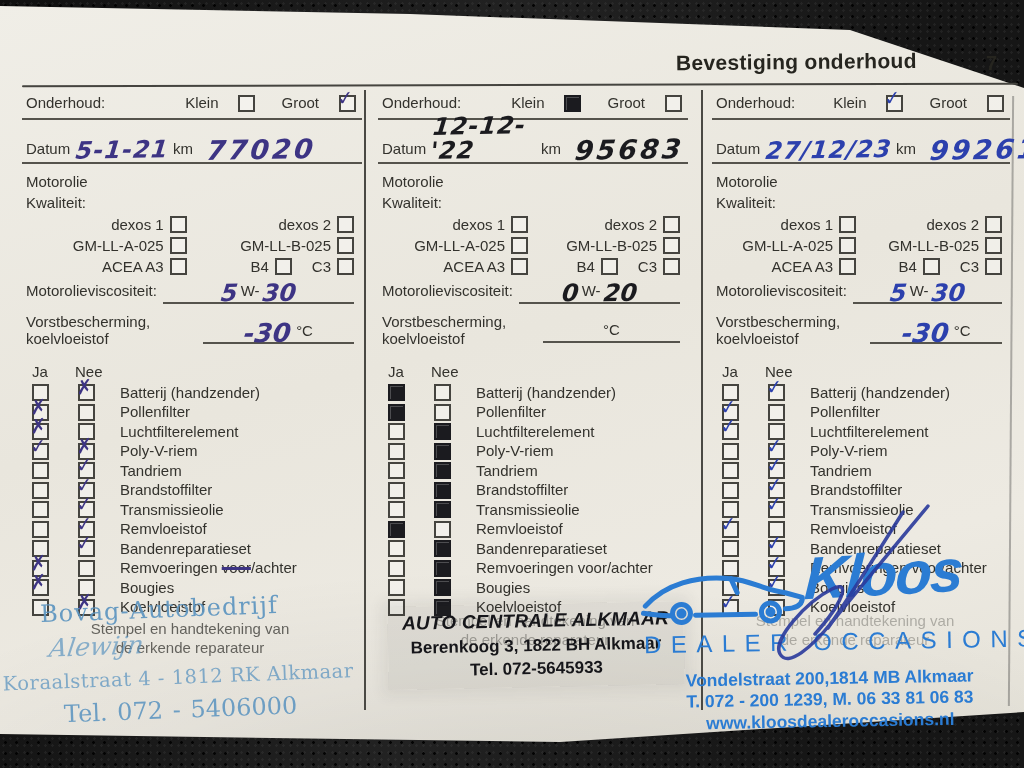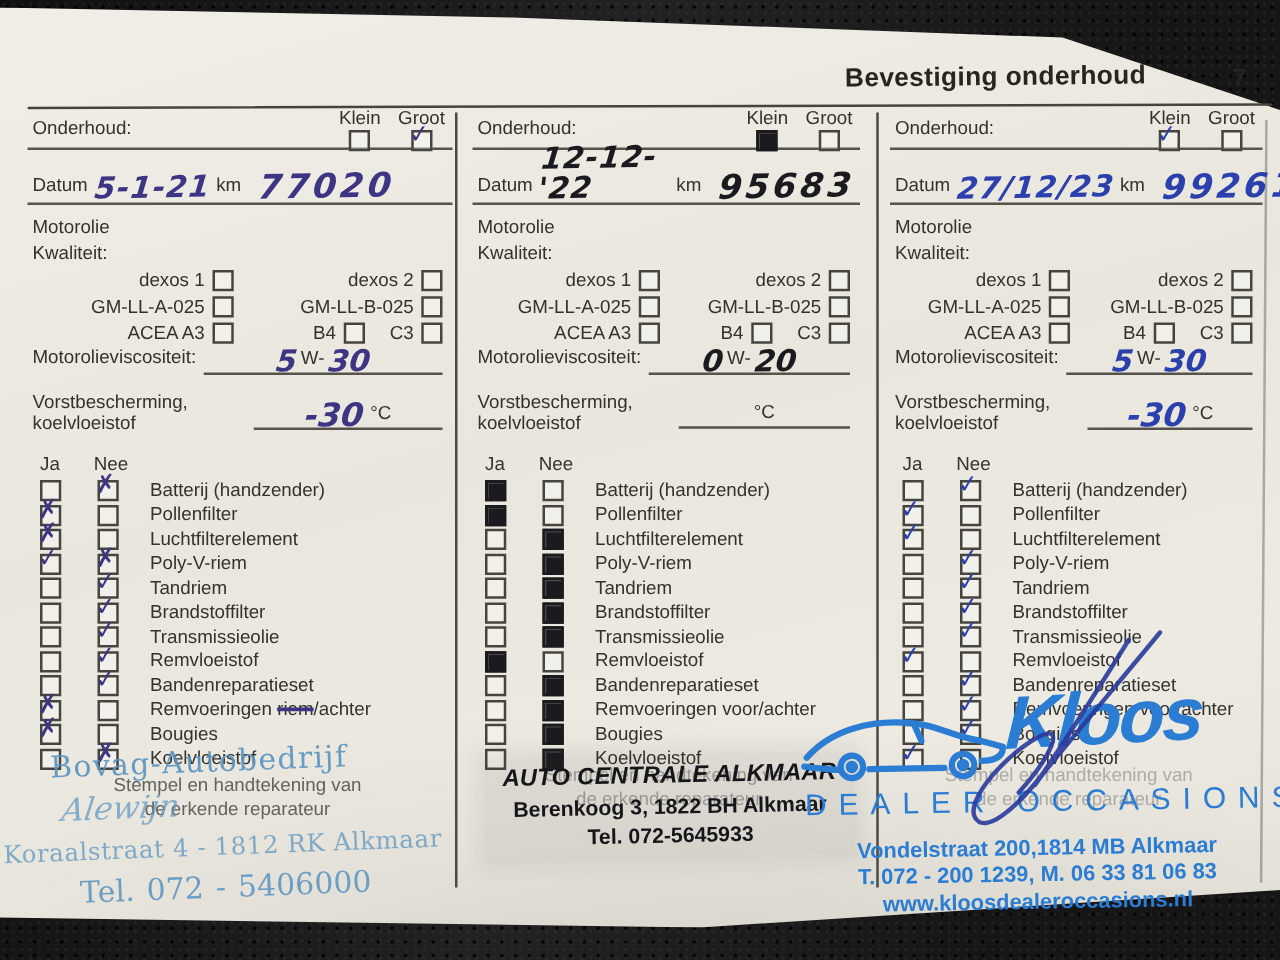--- a/index.html
+++ b/index.html
@@ -37,33 +37,33 @@
     transform:rotate(-.15deg);border-radius:2px;}
   
   .divider{position:absolute;top:90px;width:2px;height:620px;background:#4a4944;}
   #divider-1{left:364px;}
   #divider-2{left:701px;}
   
   .col{position:absolute;top:88px;color:#33322d;font-size:15px;line-height:1.2;}
   .row-line{border-bottom:2px solid #55534c;}
   .onderhoud-row{display:flex;align-items:center;height:30px;padding:0 6px 0 4px;}
   .onderhoud-row .lbl{margin-right:auto;}
-  .kg{display:flex;align-items:center;gap:0;margin-left:14px;flex-direction:column;}
+  .kg{display:flex;align-items:center;gap:20px;margin-left:26px;}
   .datum-row{display:flex;align-items:flex-end;height:40px;padding:0 4px 2px 4px;position:relative;}
   .plain{padding-bottom:2px;}
   .hw{font-family:"DejaVu Sans",sans-serif;font-style:italic;font-weight:bold;
       transform:skewX(-7deg) rotate(-1deg);display:inline-block;line-height:1;}
   .hw-date{font-size:24px;margin:0 4px -2px 6px;letter-spacing:1px;}
   .hw-km{font-size:27px;margin:0 0 -3px 14px;letter-spacing:3px;}
   .motorolie{margin:9px 0 2px 4px;}
   .kwaliteit{margin:3px 0 2px 4px;}
   .oil-row{display:flex;justify-content:space-between;height:21px;padding:0 8px 0 4px;}
   .oil-cell{display:flex;justify-content:flex-end;align-items:center;gap:6px;width:49%;}
   .oil-pair{display:flex;align-items:center;gap:6px;margin-left:14px;}
-  .visc-row{display:flex;align-items:flex-start;height:30px;padding:0 8px 0 4px;}
+  .visc-row{display:flex;align-items:center;height:30px;padding:0 8px 0 4px;}
   .visc-label{padding-bottom:3px;}
   .visc-val{flex:1;border-bottom:2px solid #55534c;text-align:center;margin-left:6px;
     display:flex;justify-content:center;align-items:flex-end;gap:3px;padding-bottom:0;}
   .hw-visc{font-size:24px;margin-bottom:-3px;}
   .unit{padding-bottom:2px;}
   .frost-row{display:flex;align-items:center;height:50px;padding:0 8px 0 4px;}
   .frost-label{flex:1;line-height:1.15;padding-bottom:4px;}
   .frost-val{width:46%;border-bottom:2px solid #55534c;display:flex;justify-content:center;
     align-items:flex-end;gap:5px;}
   .hw-temp{font-size:26px;margin-bottom:-4px;}
@@ -266,21 +266,21 @@
         <span class="box nee">
           <span class="mark" style="color: rgb(61, 52, 132);">✓</span>
         </span>
         <span class="item-label">Bandenreparatieset</span>
       </div>
       <div class="check-row">
         <span class="box ja">
           <span class="mark" style="color: rgb(61, 52, 132);">✗</span>
         </span>
         <span class="box nee"></span>
-        <span class="item-label">Remvoeringen <span class="struck" style="text-decoration-color: rgb(61, 52, 132);">riem</span>/achter</span>
+        <span class="item-label">Remvoeringen <span class="struck" style="text-decoration-color: rgb(61, 52, 132);">voor</span>/achter</span>
       </div>
       <div class="check-row">
         <span class="box ja">
           <span class="mark" style="color: rgb(61, 52, 132);">✗</span>
         </span>
         <span class="box nee"></span>
         <span class="item-label">Bougies</span>
       </div>
       <div class="check-row">
         <span class="box ja"></span>

